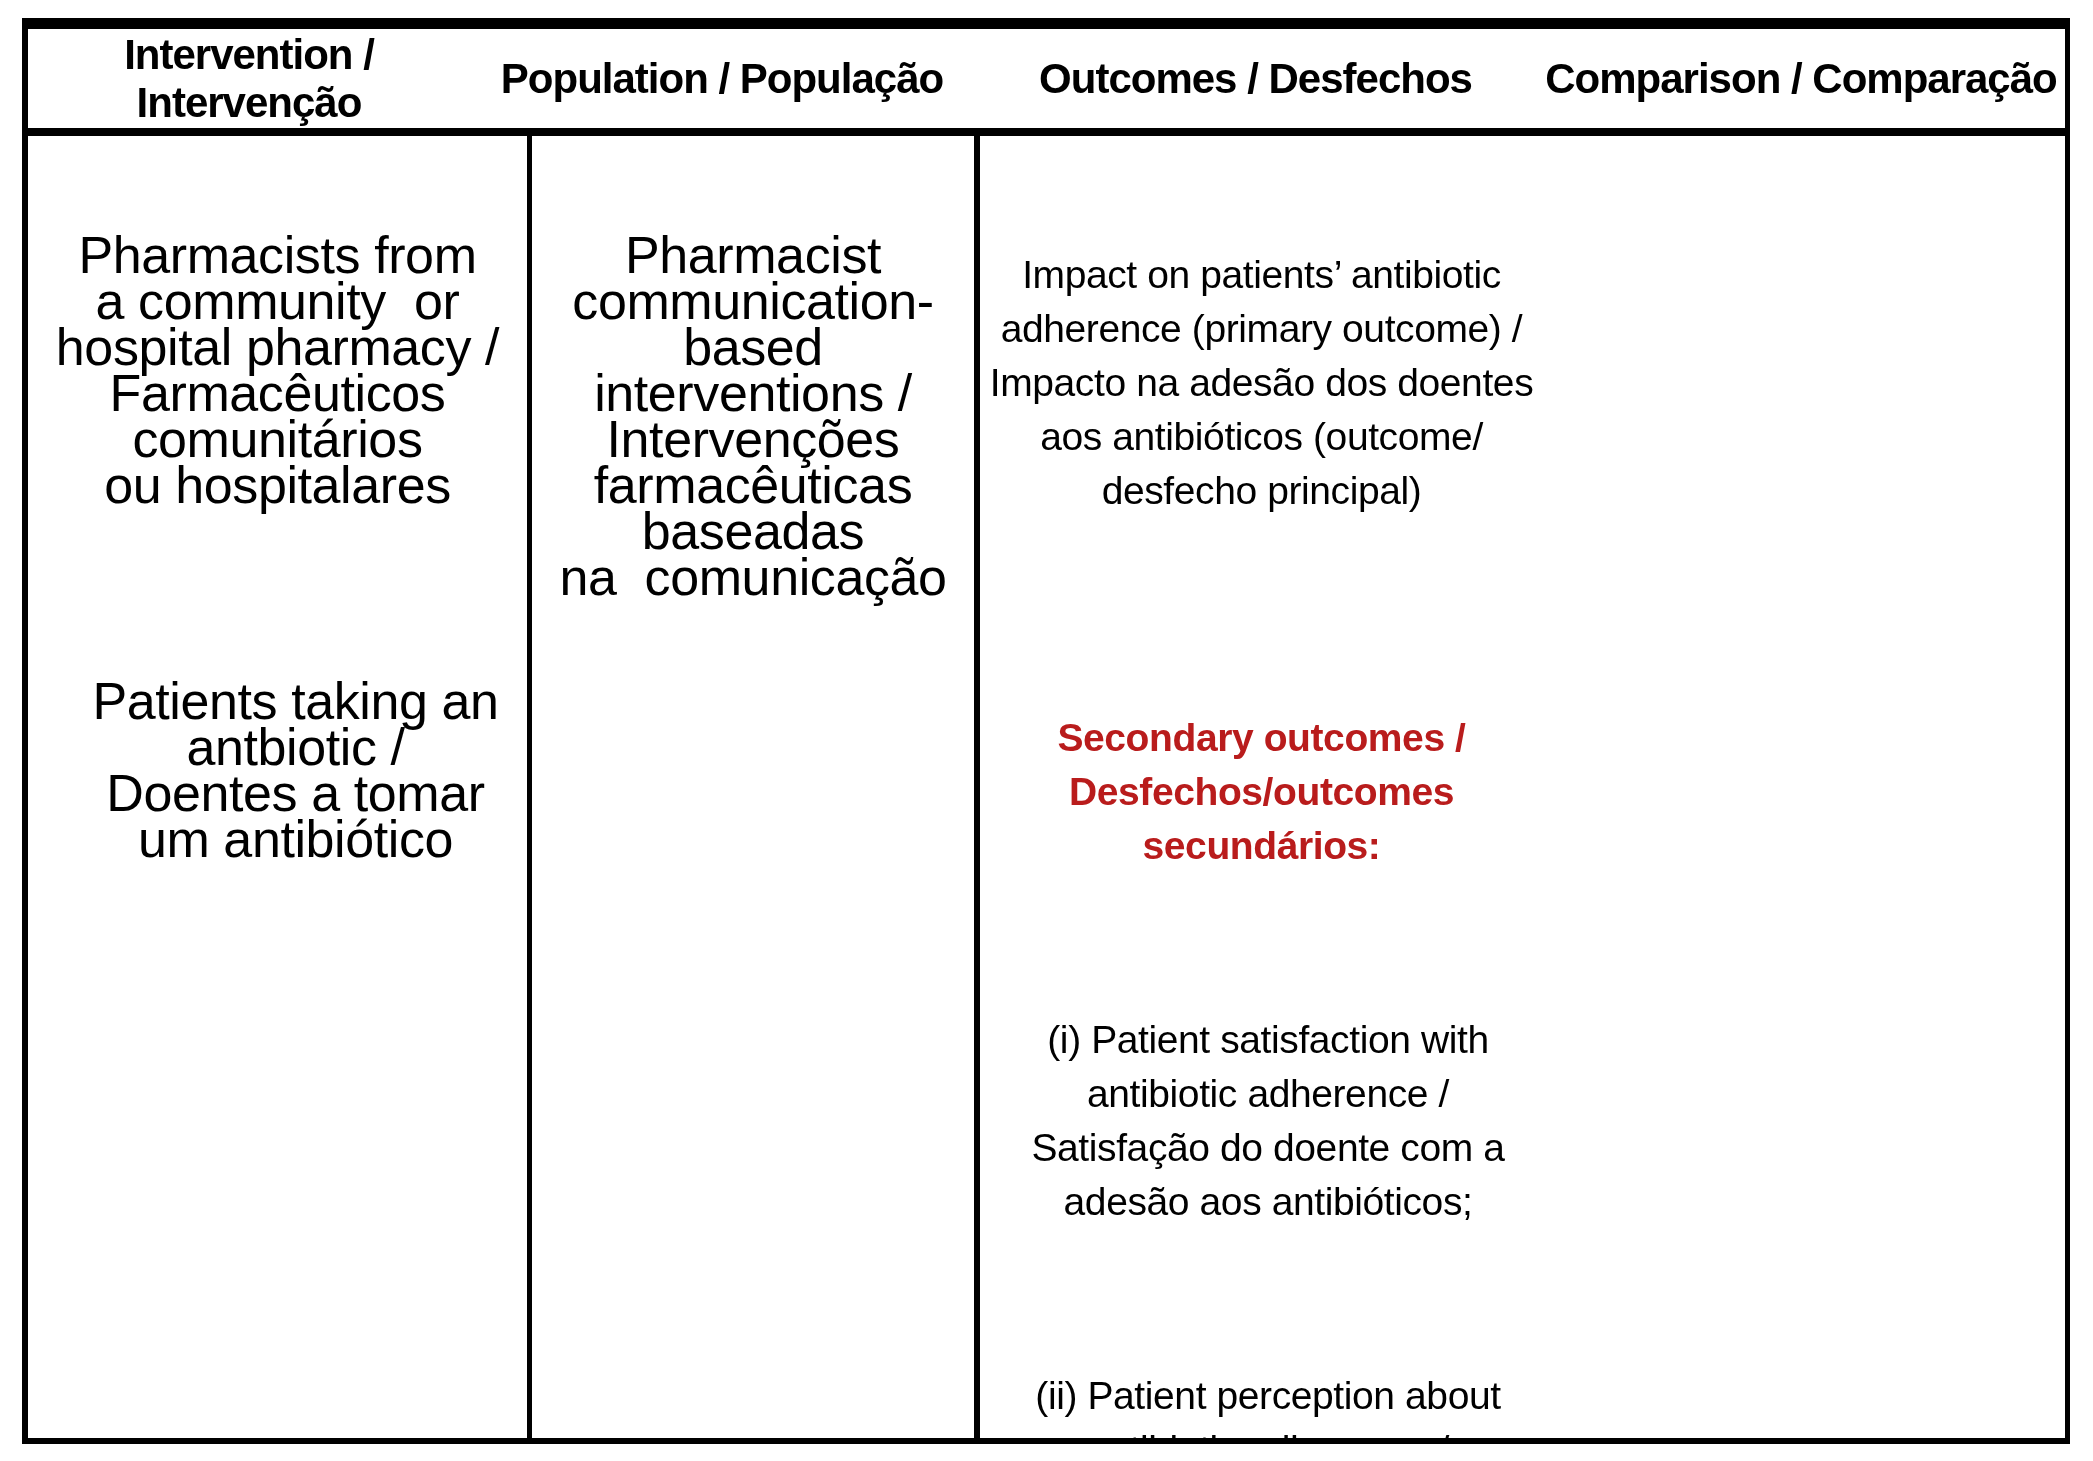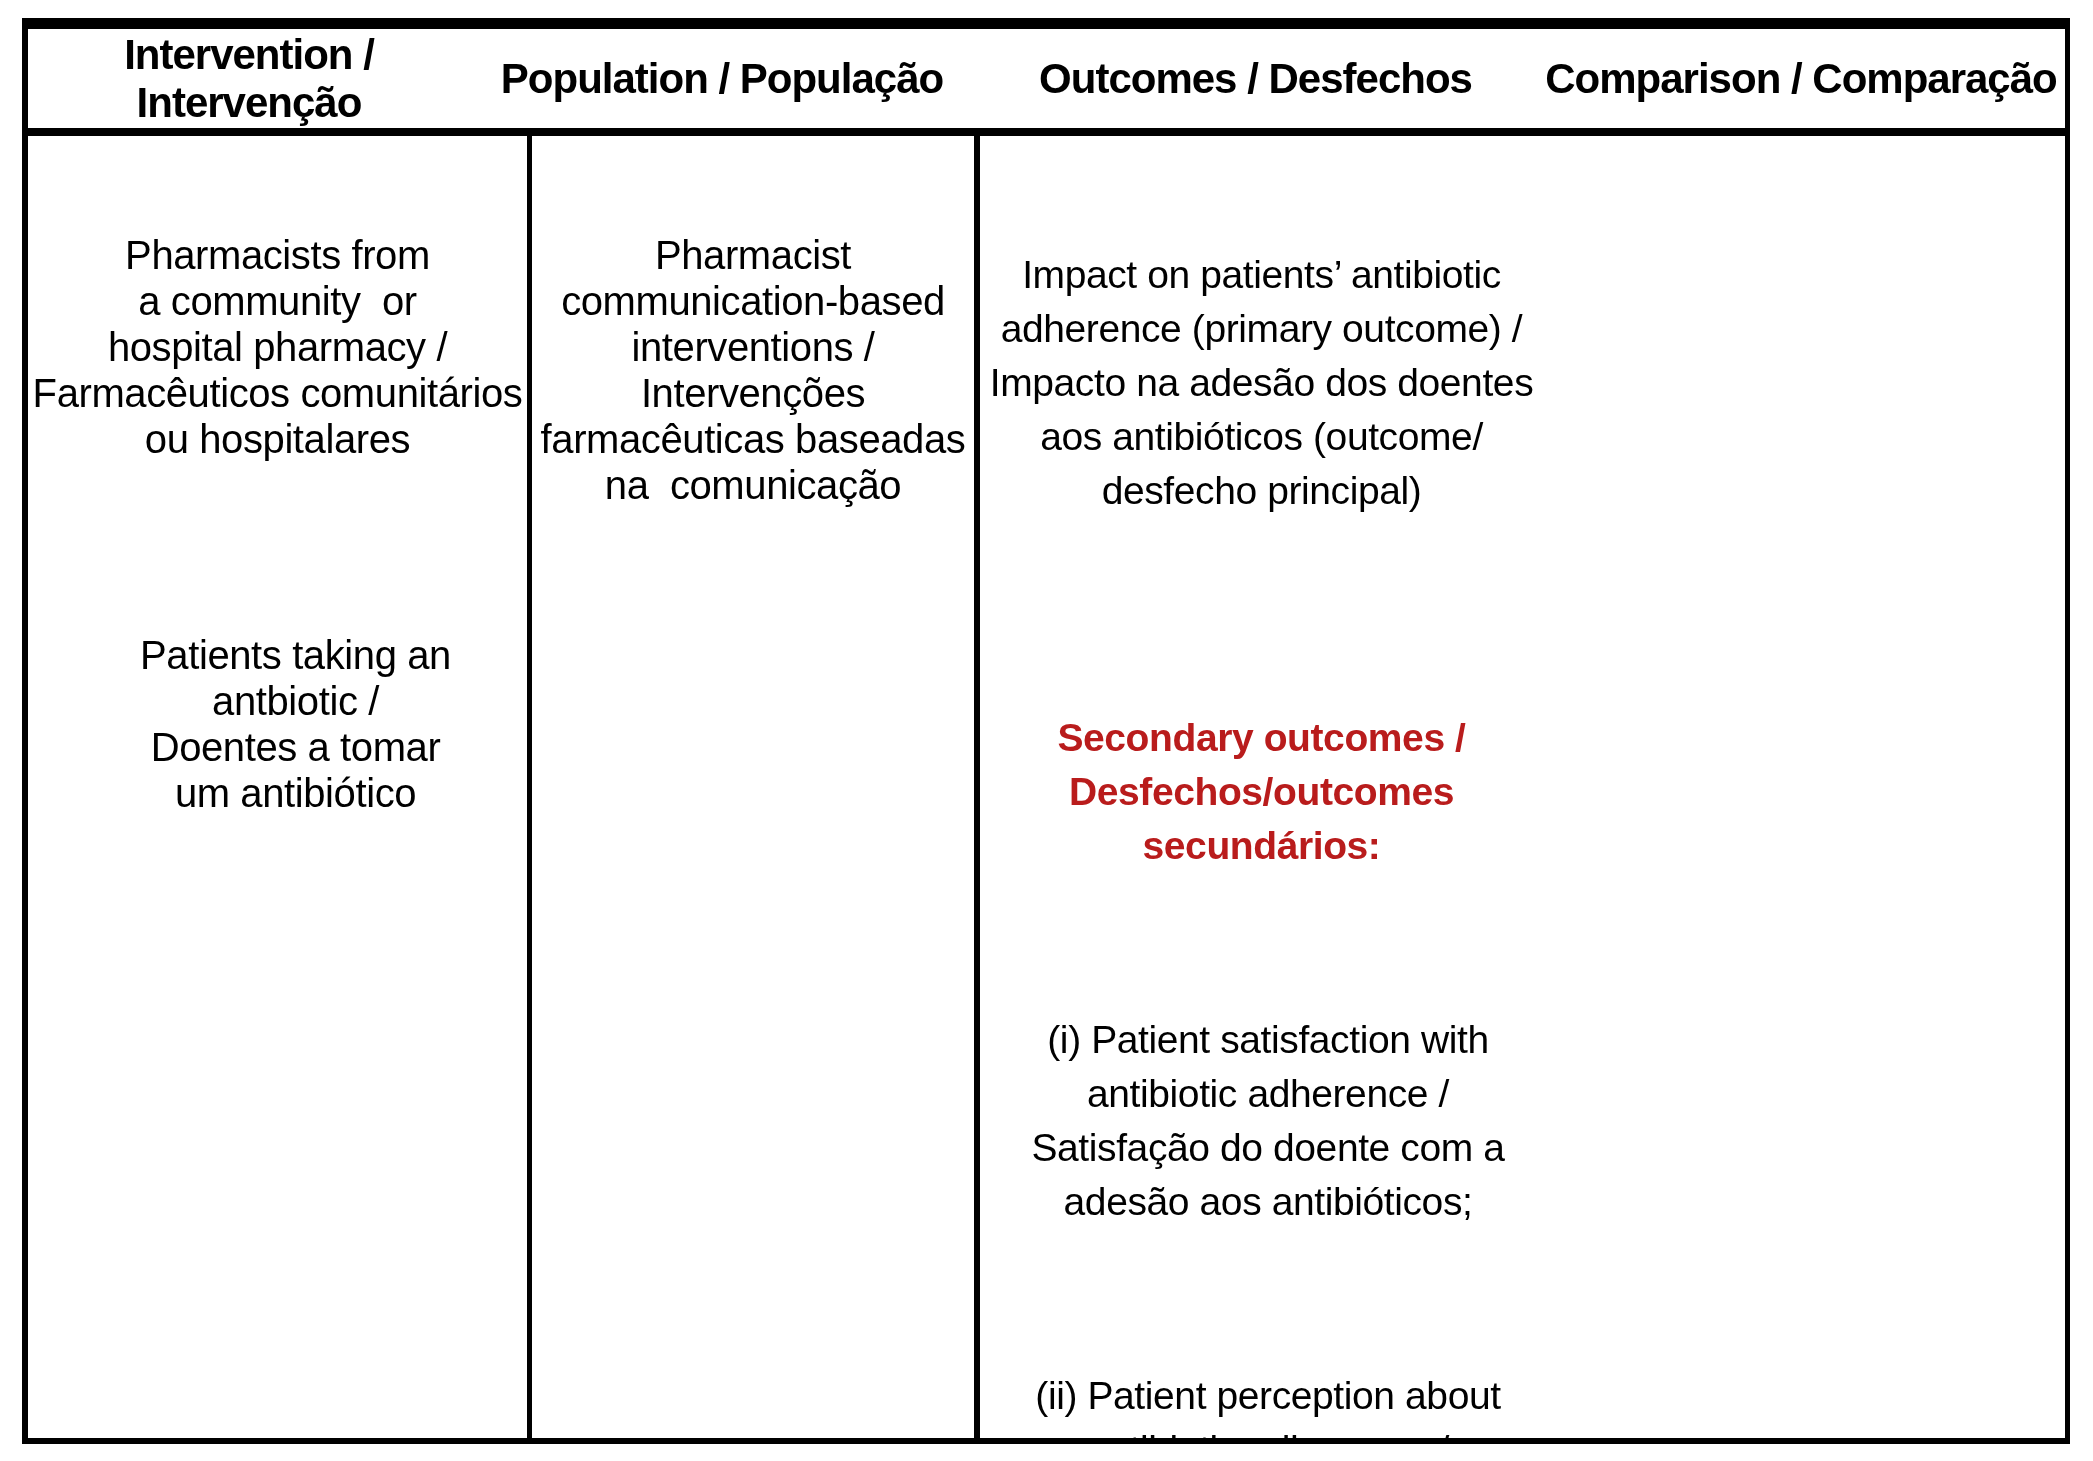--- a/index.html
+++ b/index.html
@@ -48,21 +48,21 @@
   .th.h4 { width: 563px; }
   .tbody {
     flex: 1 1 auto;
     display: flex;
     overflow: hidden;
   }
   .cell {
     box-sizing: border-box;
     padding-top: 4px;
     text-align: center;
-    font-size: 40px;
+    font-size: 52px;
     line-height: 46px;
     letter-spacing: -0.4px;
     white-space: pre-wrap;
     overflow: hidden;
   }
   .cell p { margin: 0; }
   .c1 { width: 499px; }
   .vdiv1 { width: 5px; background: #000000; flex: 0 0 5px; }
   .c2 { width: 442px; }
   .c3 { width: 522px; }

